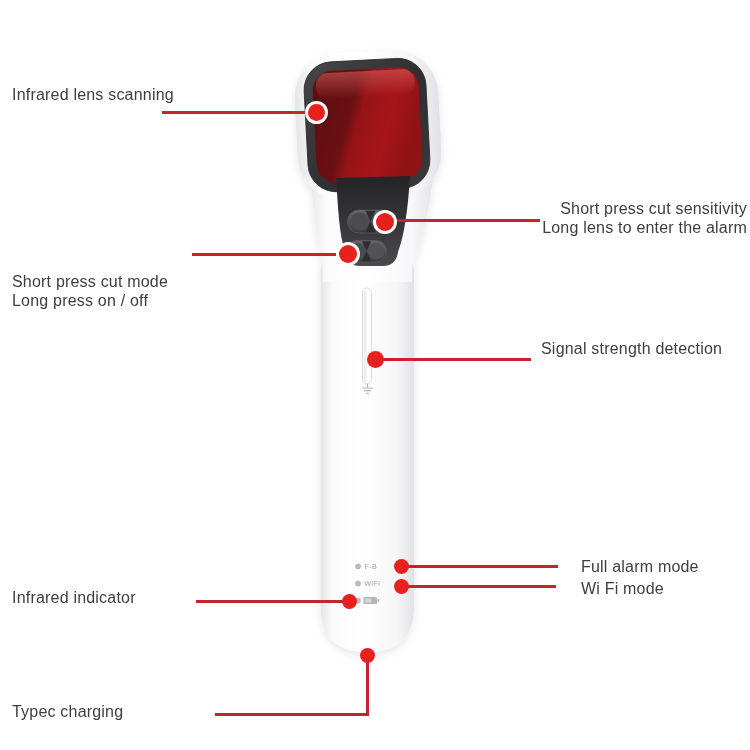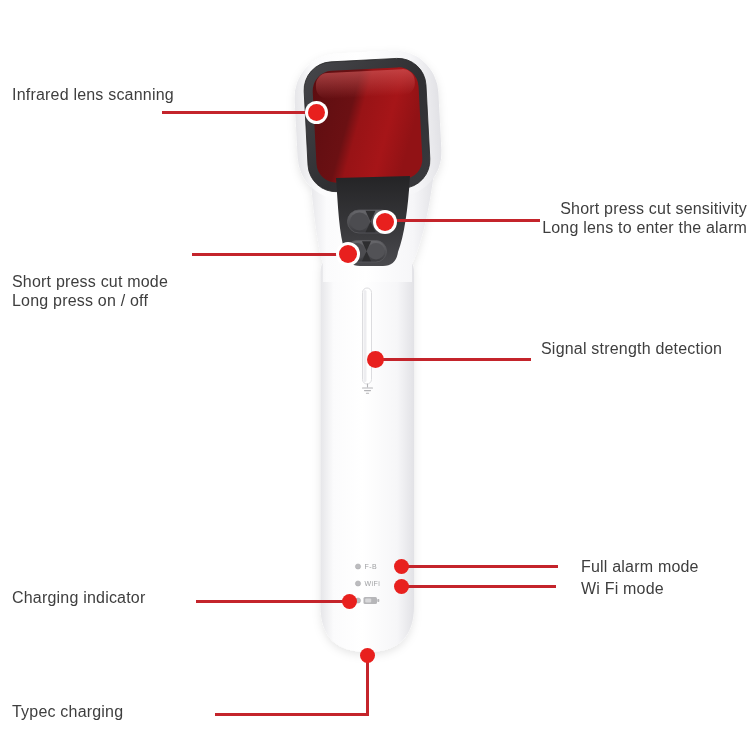--- a/index.html
+++ b/index.html
@@ -178,20 +178,20 @@
 
   <div class="label" style="left:581px; top:558px;">
     <span>Full alarm mode</span>
   </div>
 
   <div class="label" style="left:581px; top:580px;text-align:center;">
     <span>Wi Fi mode</span>
   </div>
 
   <div class="label" style="left:12px; top:589px;">
-    <span>Charging indicator</span>
+    <span>Infrared indicator</span>
   </div>
 
   <div class="label" style="left:12px; top:703px;text-align:center;">
     <span>Typec charging</span>
   </div>
 
 </div>
 
 </body></html>

